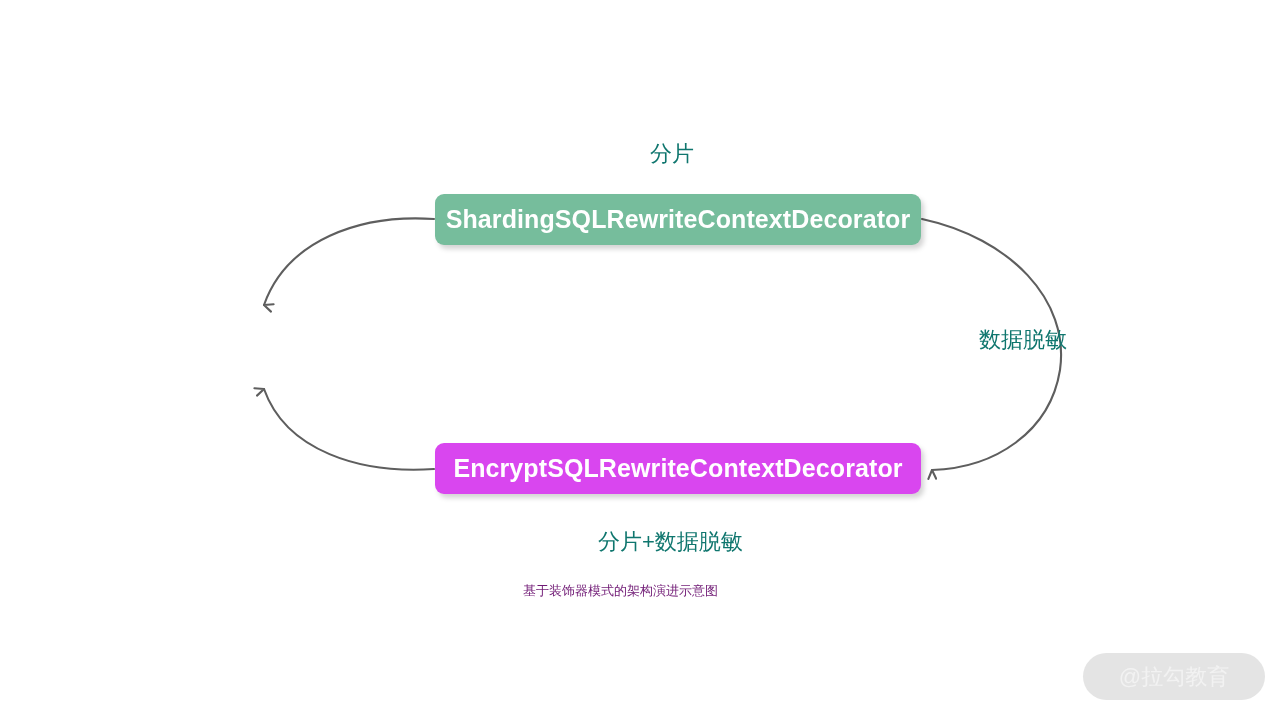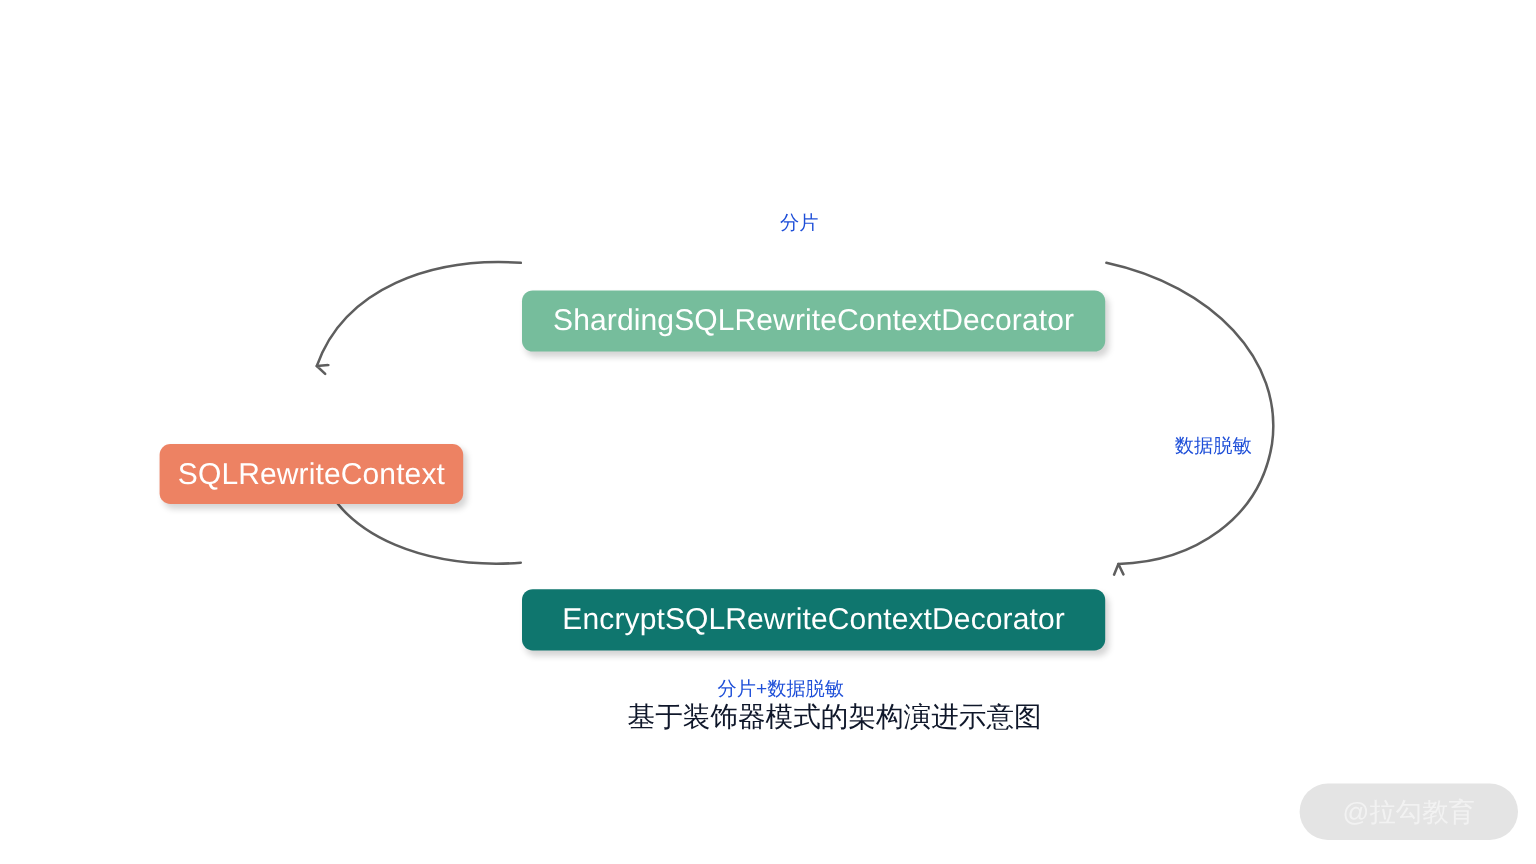--- a/index.html
+++ b/index.html
@@ -25,73 +25,71 @@
   }
   .node {
     position: absolute;
     display: flex;
     align-items: center;
     justify-content: center;
     border-radius: 9px;
     color: #ffffff;
     font-size: 25px;
     letter-spacing: 0.1px;
-    font-weight: 400;
+    font-weight: 700;
     box-shadow: 3px 4px 5px rgba(0,0,0,0.17);
     box-sizing: border-box;
     user-select: none;
-    margin-top: 48px;
   }
   #node-sharding {
     left: 435px;
     top: 194px;
     width: 486px;
     height: 51px;
     background: #76bd9c;
   }
   #node-encrypt {
     left: 435px;
     top: 443px;
     width: 486px;
     height: 51px;
-    background: #0f766e;
+    background: #d946ef;
   }
   #node-context {
     left: 133px;
     top: 322px;
     width: 253px;
     height: 50px;
     background: #ed8263;
   }
   .edge-label {
     position: absolute;
-    color: #1d4ed8;
-    font-size: 16px;
+    color: #0f766e;
+    font-size: 22px;
     white-space: nowrap;
     user-select: none;
-    margin-top: 37px;
   }
   #label-top {
     left: 650px;
     top: 139px;
   }
   #label-right {
     left: 979px;
     top: 325px;
   }
   #label-bottom {
     left: 598px;
     top: 527px;
   }
   #caption {
     position: absolute;
     left: 523px;
     top: 582px;
-    color: #0f172a;
-    font-size: 23px;
+    color: #701a75;
+    font-size: 13px;
     white-space: nowrap;
     user-select: none;
   }
   #watermark {
     position: absolute;
     left: 1083px;
     top: 653px;
     width: 182px;
     height: 47px;
     border-radius: 24px;
@@ -126,21 +124,20 @@
 
     <path d="M 434 469 C 360 474 286 451 264 389" fill="none" stroke="#5e5e5e" stroke-width="2.1" stroke-linecap="round" marker-end="url(#arrow-up)"></path>
 
     <path d="M 922 219 C 1010 238 1070 300 1060 370 C 1050 432 995 468 932 470" fill="none" stroke="#5e5e5e" stroke-width="2.1" stroke-linecap="round" marker-end="url(#arrow-left)"></path>
   </svg>
 
   <div class="node" id="node-sharding">ShardingSQLRewriteContextDecorator</div>
 
   <div class="node" id="node-encrypt">EncryptSQLRewriteContextDecorator</div>
 
-  <div class="node" id="node-context">SQLRewriteContext</div>
 
   <div class="edge-label" id="label-top">分片</div>
 
   <div class="edge-label" id="label-right">数据脱敏</div>
 
   <div class="edge-label" id="label-bottom">分片+数据脱敏</div>
 
   <div id="caption">基于装饰器模式的架构演进示意图</div>
 
   <div id="watermark">@拉勾教育</div>

